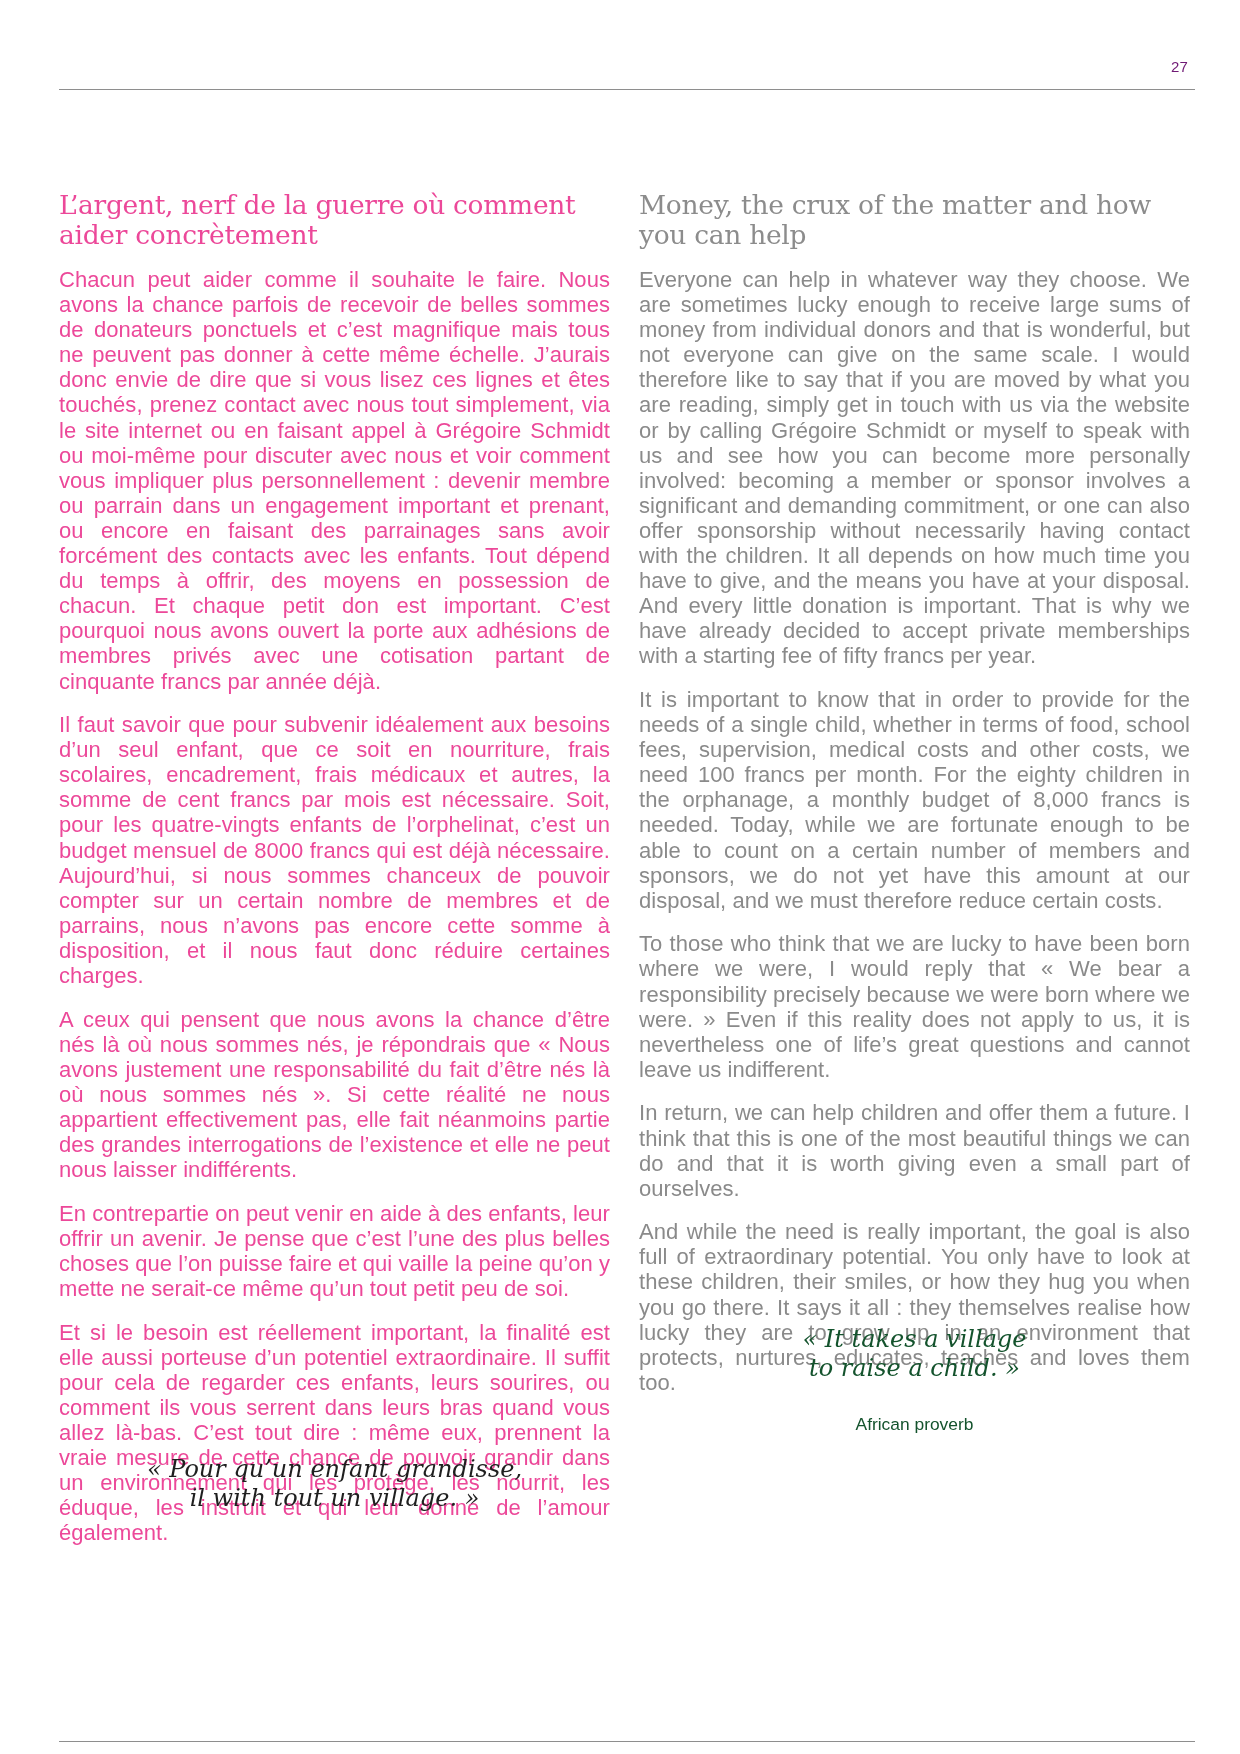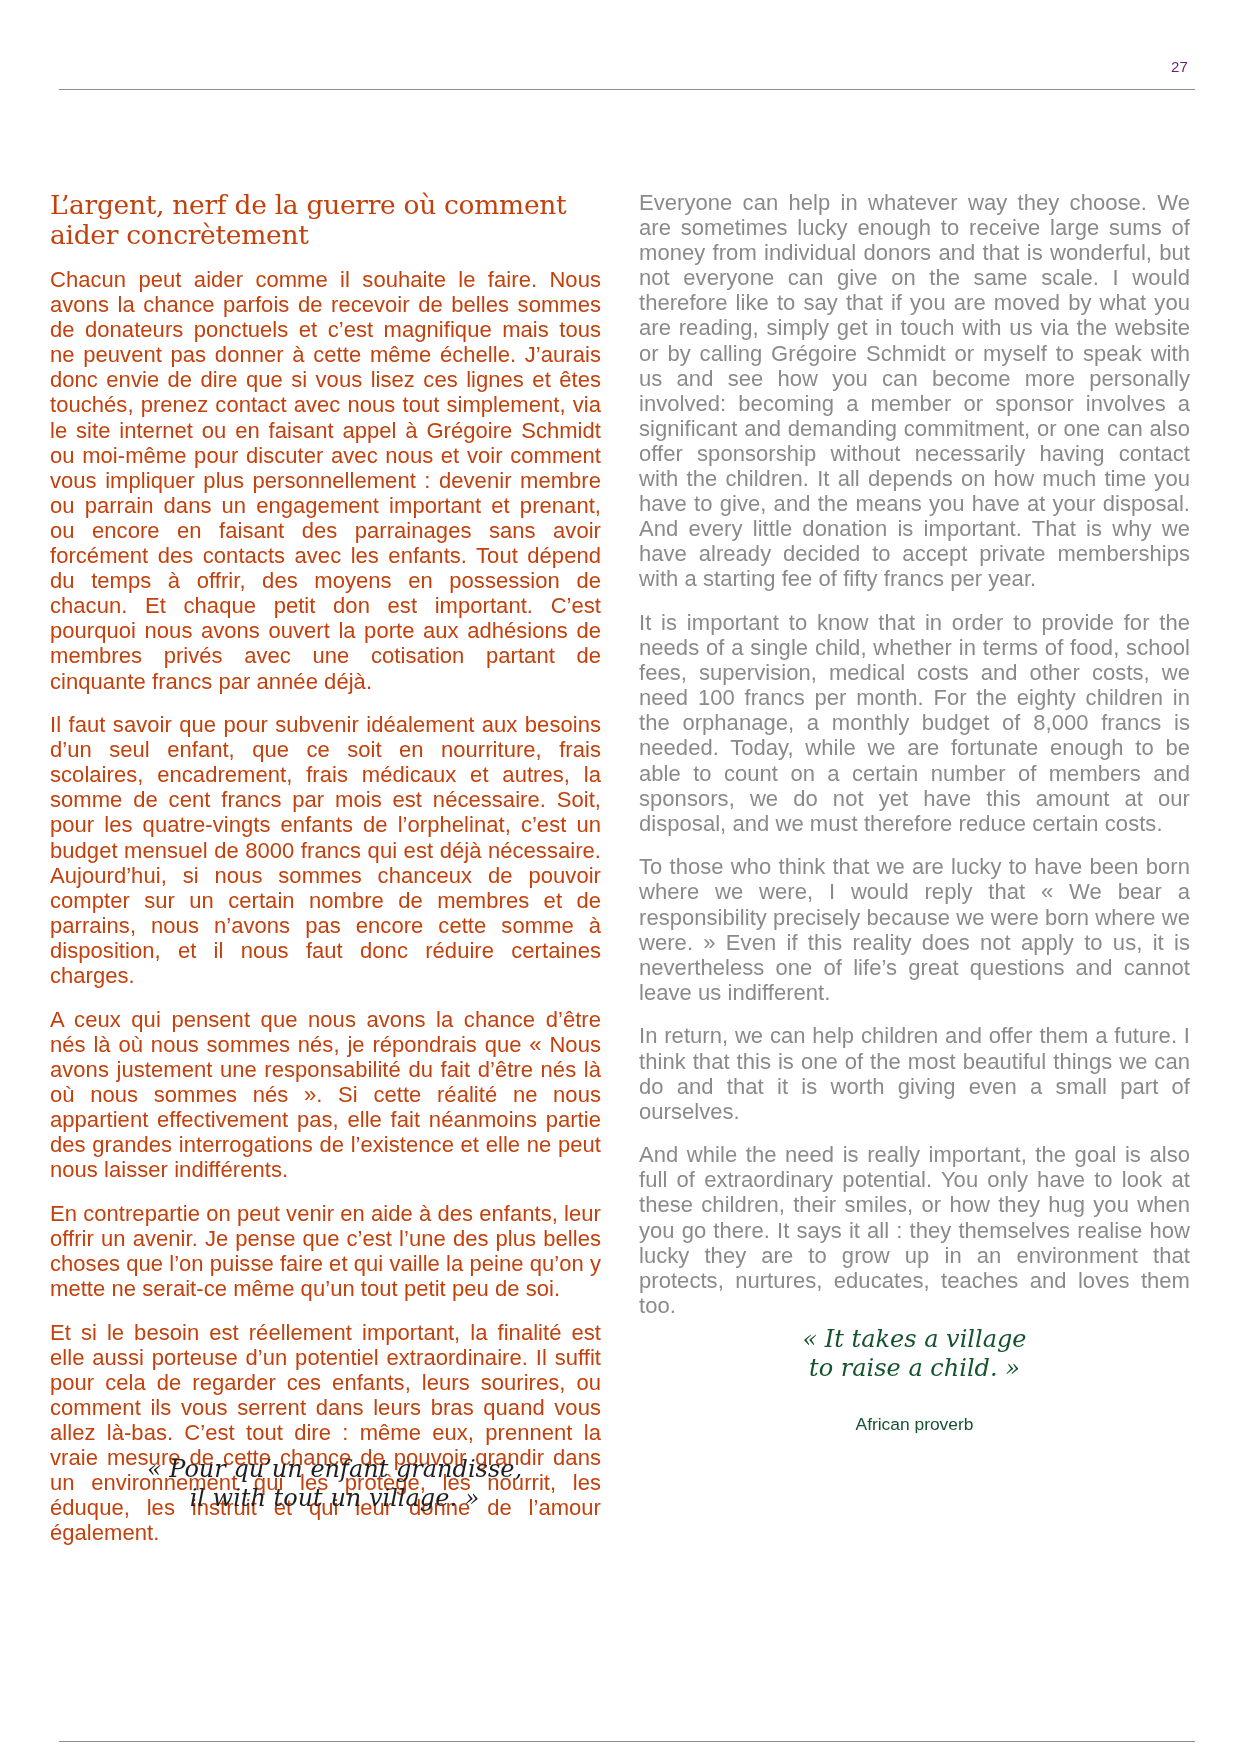--- a/index.html
+++ b/index.html
@@ -31,21 +31,21 @@
       border-top: 1.5px solid #8e8e8e;
     }
     .rule.top { top: 89px; }
     .rule.bottom { top: 1741px; }
 
     .column {
       position: absolute;
       top: 190px;
       width: 551px;
     }
-    .column.fr { left: 50px; color: #c2410c; }
+    .column.fr { left: 59px; color: #ec4899; }
     .column.en { left: 639px; color: #8a8a8a; }
 
     .heading {
       font-family: "DejaVu Serif", "Liberation Serif", serif;
       font-weight: normal;
       font-size: 26.5px;
       line-height: 30px;
       margin: 0 0 17px 0;
       letter-spacing: -0.3px;
     }
@@ -100,20 +100,21 @@
 <section class="column fr">
   <h2 class="heading">L’argent, nerf de la guerre où comment aider concrètement</h2>
   <p class="para">Chacun peut aider comme il souhaite le faire. Nous avons la chance parfois de recevoir de belles sommes de donateurs ponctuels et c’est magnifique mais tous ne peuvent pas donner à cette même échelle. J’aurais donc envie de dire que si vous lisez ces lignes et êtes touchés, prenez contact avec nous tout simplement, via le site internet ou en faisant appel à Grégoire Schmidt ou moi-même pour discuter avec nous et voir comment vous impliquer plus personnellement : devenir membre ou parrain dans un engagement important et prenant, ou encore en faisant des parrainages sans avoir forcément des contacts avec les enfants. Tout dépend du temps à offrir, des moyens en possession de chacun. Et chaque petit don est important. C’est pourquoi nous avons ouvert la porte aux adhésions de membres privés avec une cotisation partant de cinquante francs par année déjà.</p>
   <p class="para">Il faut savoir que pour subvenir idéalement aux besoins d’un seul enfant, que ce soit en nourriture, frais scolaires, encadrement, frais médicaux et autres, la somme de cent francs par mois est nécessaire. Soit, pour les quatre-vingts enfants de l’orphelinat, c’est un budget mensuel de 8000 francs qui est déjà nécessaire. Aujourd’hui, si nous sommes chanceux de pouvoir compter sur un certain nombre de membres et de parrains, nous n’avons pas encore cette somme à disposition, et il nous faut donc réduire certaines charges.</p>
   <p class="para">A ceux qui pensent que nous avons la chance d’être nés là où nous sommes nés, je répondrais que « Nous avons justement une responsabilité du fait d’être nés là où nous sommes nés ». Si cette réalité ne nous appartient effectivement pas, elle fait néanmoins partie des grandes interrogations de l’existence et elle ne peut nous laisser indifférents.</p>
   <p class="para">En contrepartie on peut venir en aide à des enfants, leur offrir un avenir. Je pense que c’est l’une des plus belles choses que l’on puisse faire et qui vaille la peine qu’on y mette ne serait-ce même qu’un tout petit peu de soi.</p>
   <p class="para">Et si le besoin est réellement important, la finalité est elle aussi porteuse d’un potentiel extraordinaire. Il suffit pour cela de regarder ces enfants, leurs sourires, ou comment ils vous serrent dans leurs bras quand vous allez là-bas.  C’est tout dire : même eux, prennent la vraie mesure de cette chance de pouvoir grandir dans un environnement qui les protège, les nourrit, les éduque, les instruit et qui leur donne de l’amour également.</p>
 </section>
 
 <section class="column en">
+  <h2 class="heading">Money, the crux of the matter and how you can help</h2>
   <p class="para">Everyone can help in whatever way they choose. We are sometimes lucky enough to receive large sums of money from individual donors and that is wonderful, but not everyone can give on the same scale. I would therefore like to say that if you are moved by what you are reading, simply get in touch with us via the website or by calling Grégoire Schmidt or myself to speak with us and see how you can become more personally involved: becoming a member or sponsor involves a significant and demanding commitment, or one can also offer sponsorship without necessarily having contact with the children. It all depends on how much time you have to give, and the means you have at your disposal. And every little donation is important. That is why we have already decided to accept private memberships with a starting fee of fifty francs per year.</p>
   <p class="para">It is important to know that in order to provide for the needs of a single child, whether in terms of food, school fees, supervision, medical costs and other costs, we need 100 francs per month. For the eighty children in the orphanage, a monthly budget of 8,000 francs is needed. Today, while we are fortunate enough to be able to count on a certain number of members and sponsors, we do not yet have this amount at our disposal, and we must therefore reduce certain costs.</p>
   <p class="para">To those who think that we are lucky to have been born where we were, I would reply that « We bear a responsibility precisely because we were born where we were. »  Even if this reality does not apply to us, it is nevertheless one of life’s great questions and cannot leave us indifferent.</p>
   <p class="para">In return, we can help children and offer them a future. I think that this is one of the most beautiful things we can do and that it is worth giving even a small part of ourselves.</p>
   <p class="para">And while the need is really important, the goal is also full of extraordinary potential. You only have to look at these children, their smiles, or how they hug you when you go there.  It says it all : they themselves realise how lucky they are to grow up in an environment that protects, nurtures, educates, teaches and loves them too.</p>
 </section>
 
 <div class="quote-block fr">
   <span class="quote-line">« Pour qu’un enfant grandisse,</span>
   <span class="quote-line">il with tout un village. »</span>

